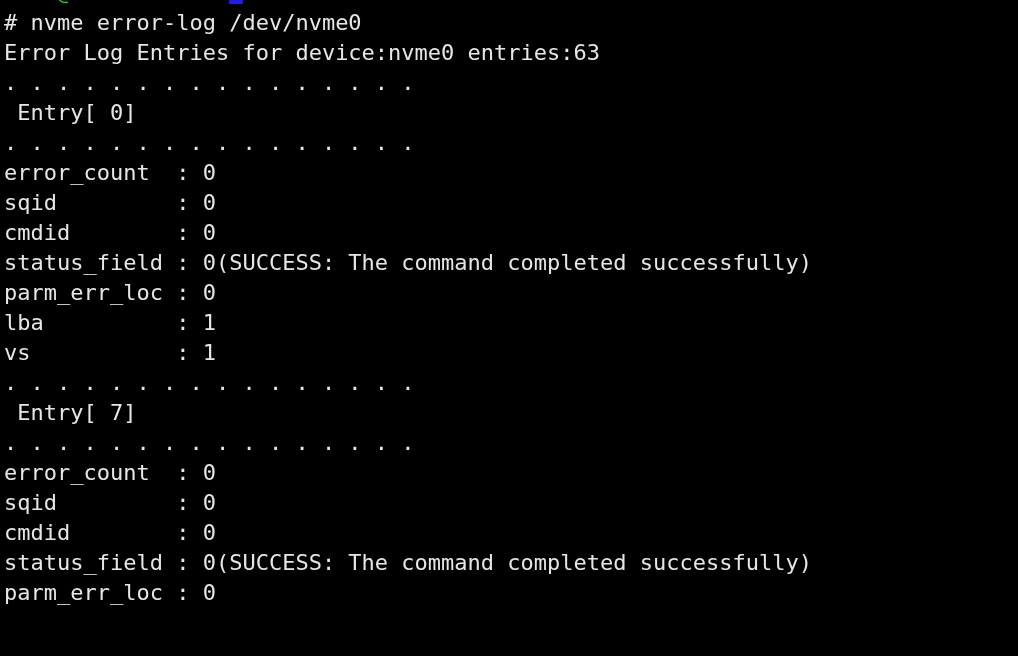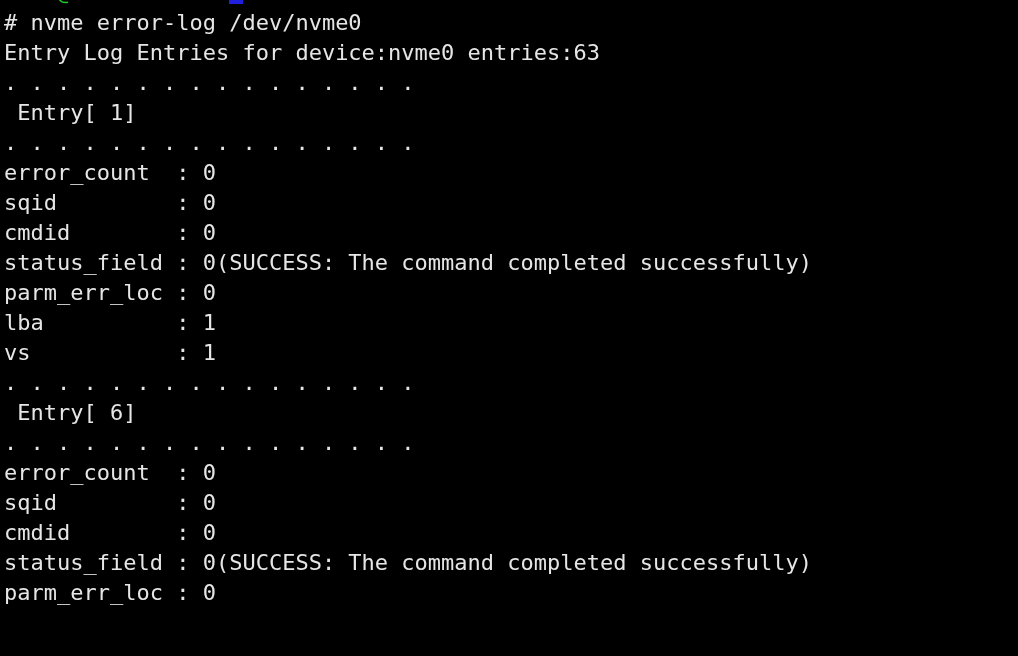--- a/index.html
+++ b/index.html
@@ -54,39 +54,39 @@
 </head>
 <body>
 
 <div id="terminal">
   <div class="screen">
 
     <div class="line"><span class="seg-green">root@localhost</span><span class="seg-white">:</span><span class="seg-blue">~</span><span class="seg-white">#</span><span class="cursor"></span></div>
 
     <div class="line"><span># nvme error-log /dev/nvme0</span></div>
 
-    <div class="line"><span>Entry Log Entries for device:nvme0 entries:63</span></div>
+    <div class="line"><span>Error Log Entries for device:nvme0 entries:63</span></div>
 
     <div class="line dots"><span>. . . . . . . . . . . . . . . .</span></div>
 
-    <div class="line"><span> Entry[ 1]</span></div>
+    <div class="line"><span> Entry[ 0]</span></div>
 
     <div class="line dots"><span>. . . . . . . . . . . . . . . .</span></div>
 
     <div class="line"><span>error_count  : 0</span></div>
     <div class="line"><span>sqid         : 0</span></div>
     <div class="line"><span>cmdid        : 0</span></div>
     <div class="line"><span>status_field : 0(SUCCESS: The command completed successfully)</span></div>
     <div class="line"><span>parm_err_loc : 0</span></div>
     <div class="line"><span>lba          : 1</span></div>
     <div class="line"><span>vs           : 1</span></div>
 
     <div class="line dots"><span>. . . . . . . . . . . . . . . .</span></div>
 
-    <div class="line"><span> Entry[ 6]</span></div>
+    <div class="line"><span> Entry[ 7]</span></div>
 
     <div class="line dots"><span>. . . . . . . . . . . . . . . .</span></div>
 
     <div class="line"><span>error_count  : 0</span></div>
     <div class="line"><span>sqid         : 0</span></div>
     <div class="line"><span>cmdid        : 0</span></div>
     <div class="line"><span>status_field : 0(SUCCESS: The command completed successfully)</span></div>
     <div class="line"><span>parm_err_loc : 0</span></div>
 
   </div>

